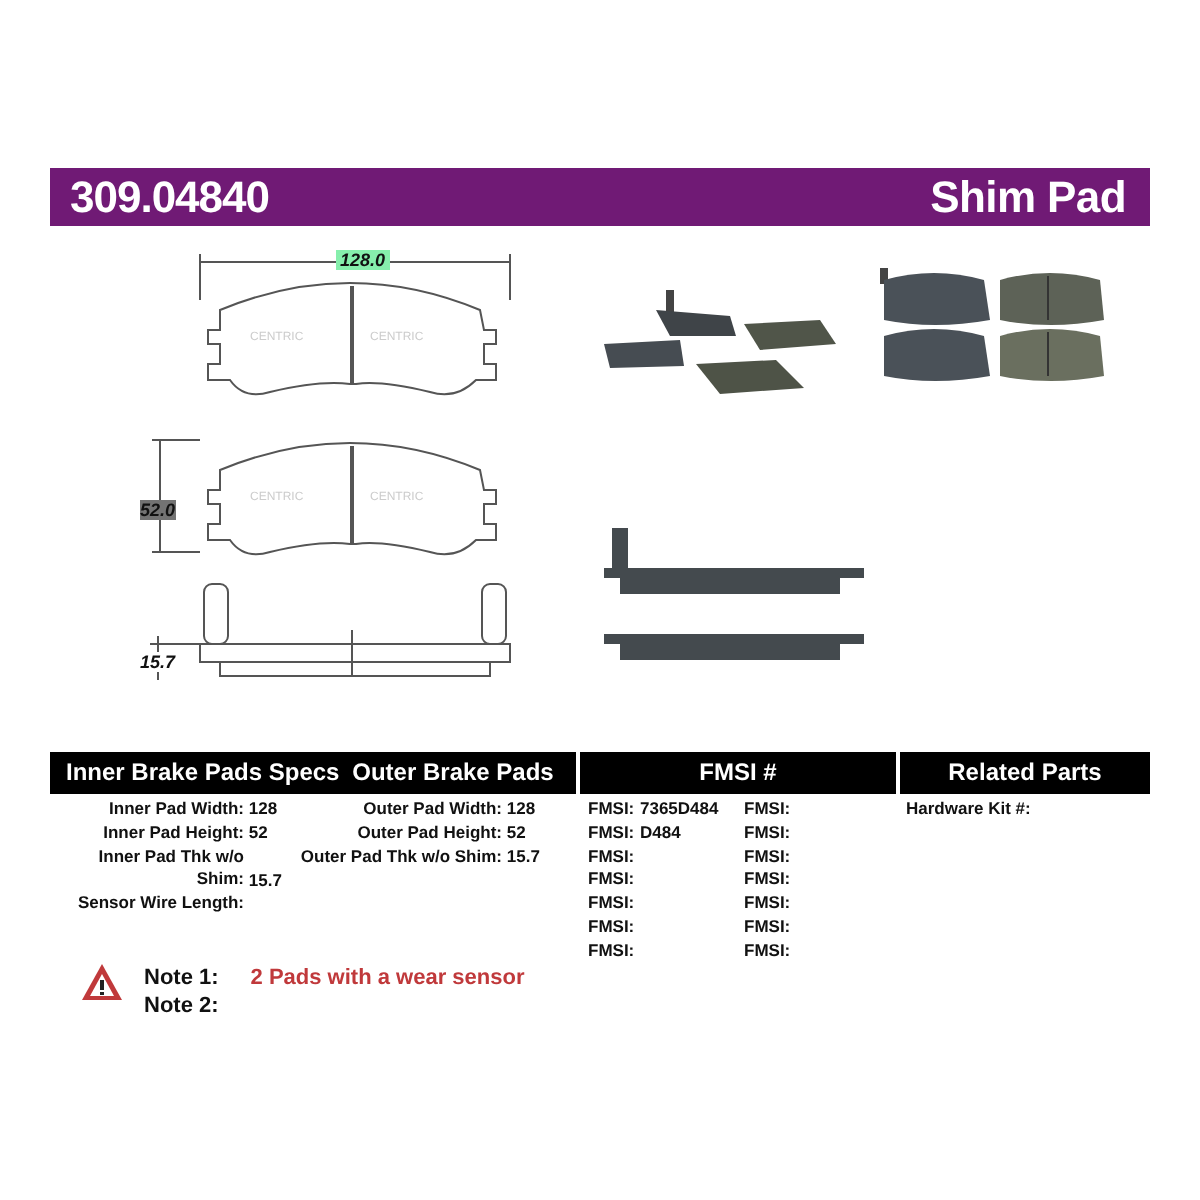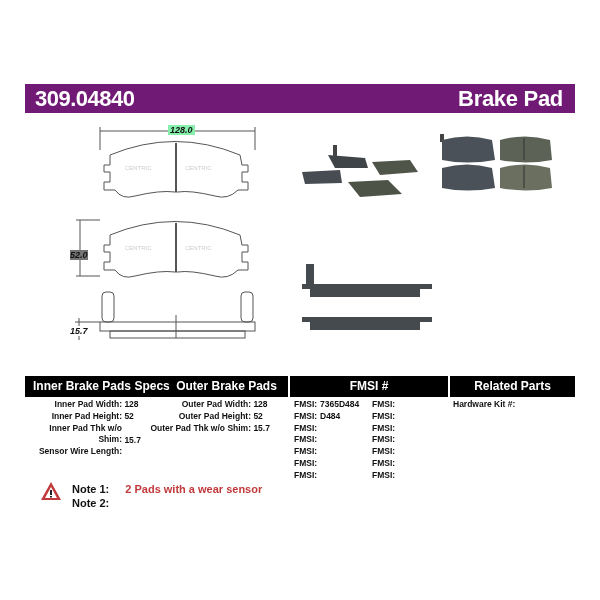--- a/index.html
+++ b/index.html
@@ -15,21 +15,21 @@
   .fmsi { position:absolute; font-size:8.5px; font-weight:bold; line-height:11.8px; }
   .fmsi span.l { display:inline-block; width:26px; }
   .note { position:absolute; left:72px; font-size:11px; font-weight:bold; }
   .note .red { color:#c0393b; margin-left:16px; }
 </style>
 </head>
 <body>
 
 <div class="titlebar">
   <span class="pn">309.04840</span>
-  <span class="type">Brake Pad</span>
+  <span class="type">Shim Pad</span>
 </div>
 
 <div class="drawing">
   <svg width="290" height="250" viewBox="0 113 290 250" xmlns="http://www.w3.org/2000/svg">
     <g fill="none" stroke="#555" stroke-width="1">
 
       <line x1="100" y1="131" x2="255" y2="131"></line>
       <line x1="100" y1="127" x2="100" y2="150"></line>
       <line x1="255" y1="127" x2="255" y2="150"></line>
 

